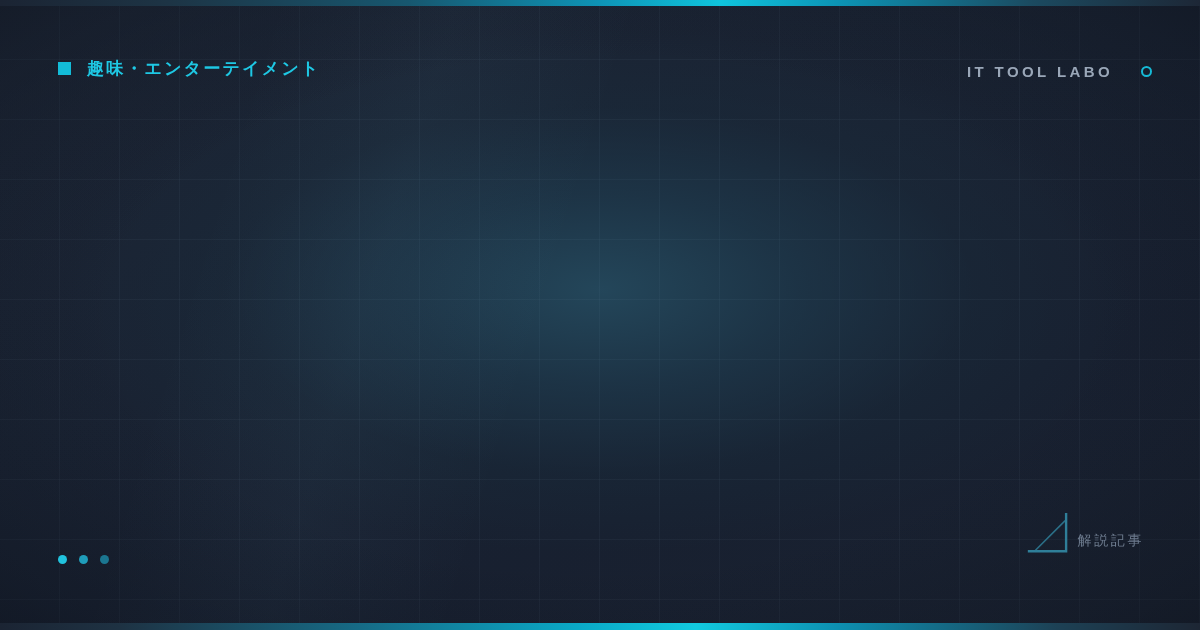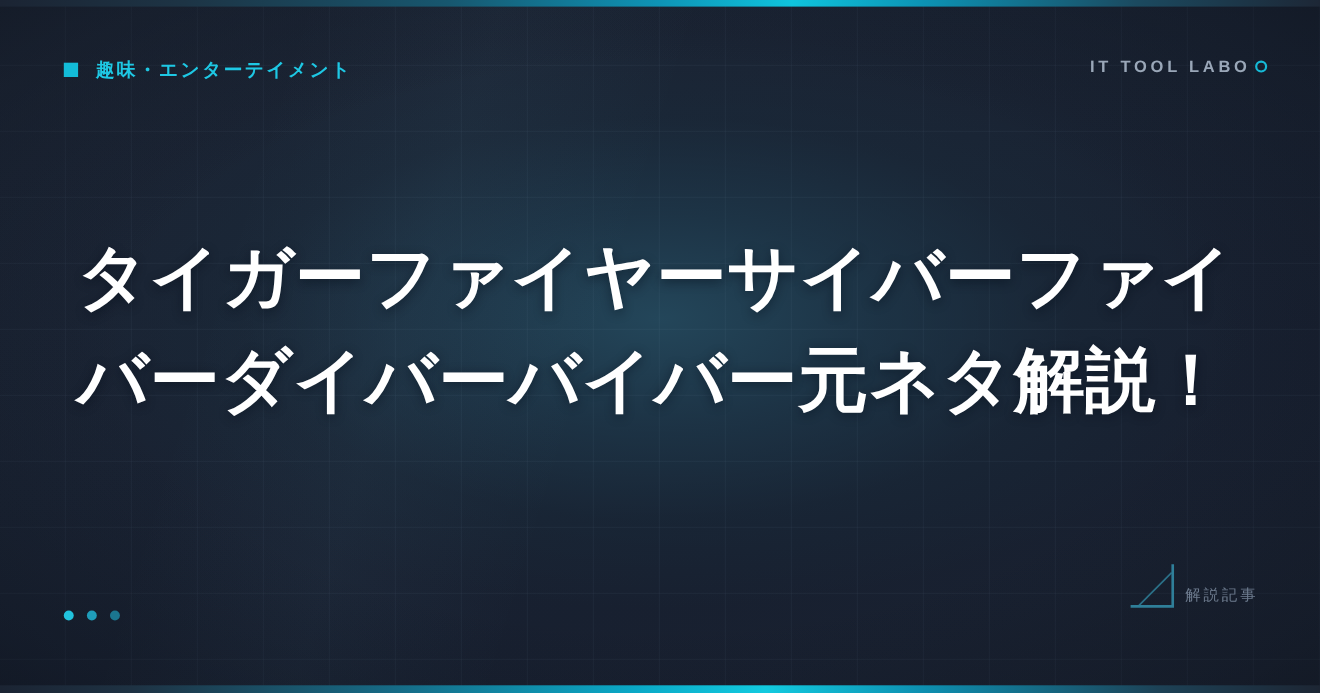--- a/index.html
+++ b/index.html
@@ -99,21 +99,21 @@
   }
 
   
   .header {
     position: absolute;
     top: 52px;
     left: 58px;
     right: 48px;
     height: 28px;
     display: flex;
-    align-items: flex-start;
+    align-items: flex-end;
     justify-content: space-between;
   }
   .category {
     display: flex;
     align-items: center;
     gap: 16px;
   }
   .cat-square {
     width: 13px;
     height: 13px;
@@ -123,21 +123,21 @@
   .cat-label {
     color: #1ec8e4;
     font-size: 17px;
     font-weight: bold;
     letter-spacing: 2.2px;
     white-space: nowrap;
   }
   .brand {
     display: flex;
     align-items: center;
-    gap: 4px;
+    gap: 28px;
   }
   .brand-name {
     color: #9aa7b8;
     font-size: 15px;
     font-weight: bold;
     letter-spacing: 3.4px;
     white-space: nowrap;
   }
   .brand-ring {
     width: 11px;
@@ -224,23 +224,20 @@
     <div class="category">
       <span class="cat-square"></span>
       <span class="cat-label">趣味・エンターテイメント</span>
     </div>
     <div class="brand">
       <span class="brand-name">IT TOOL LABO</span>
       <span class="brand-ring"></span>
     </div>
   </div>
 
-  <div class="title-wrap">
-    <h1 class="title">タイガーファイヤーサイバーファイバーダイバーバイバー元ネタ解説！</h1>
-  </div>
 
   <div class="dots">
     <span class="dot d1"></span>
     <span class="dot d2"></span>
     <span class="dot d3"></span>
   </div>
 
   <div class="corner-badge">
     <svg class="corner-mark" viewBox="0 0 56 48">
       <path d="M44 2 L44 42 L4 42" fill="none" stroke="#2f7f99" stroke-width="2.5"></path>

